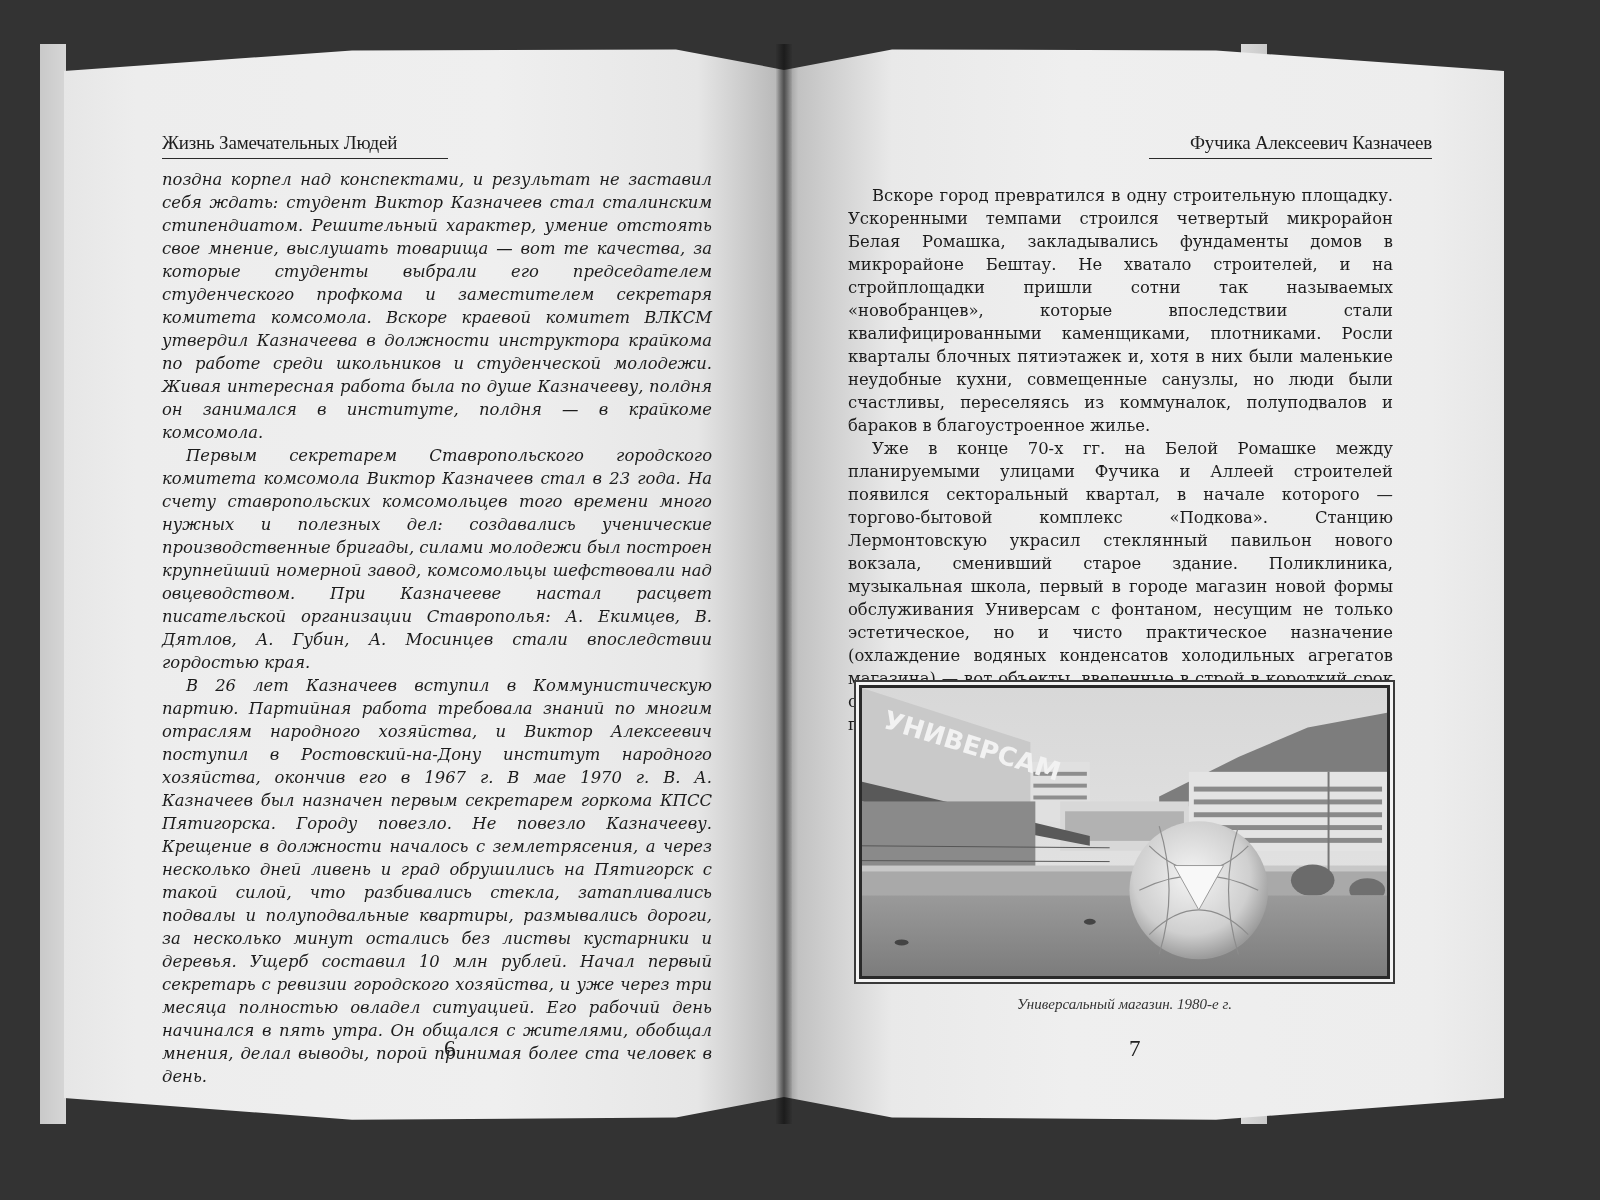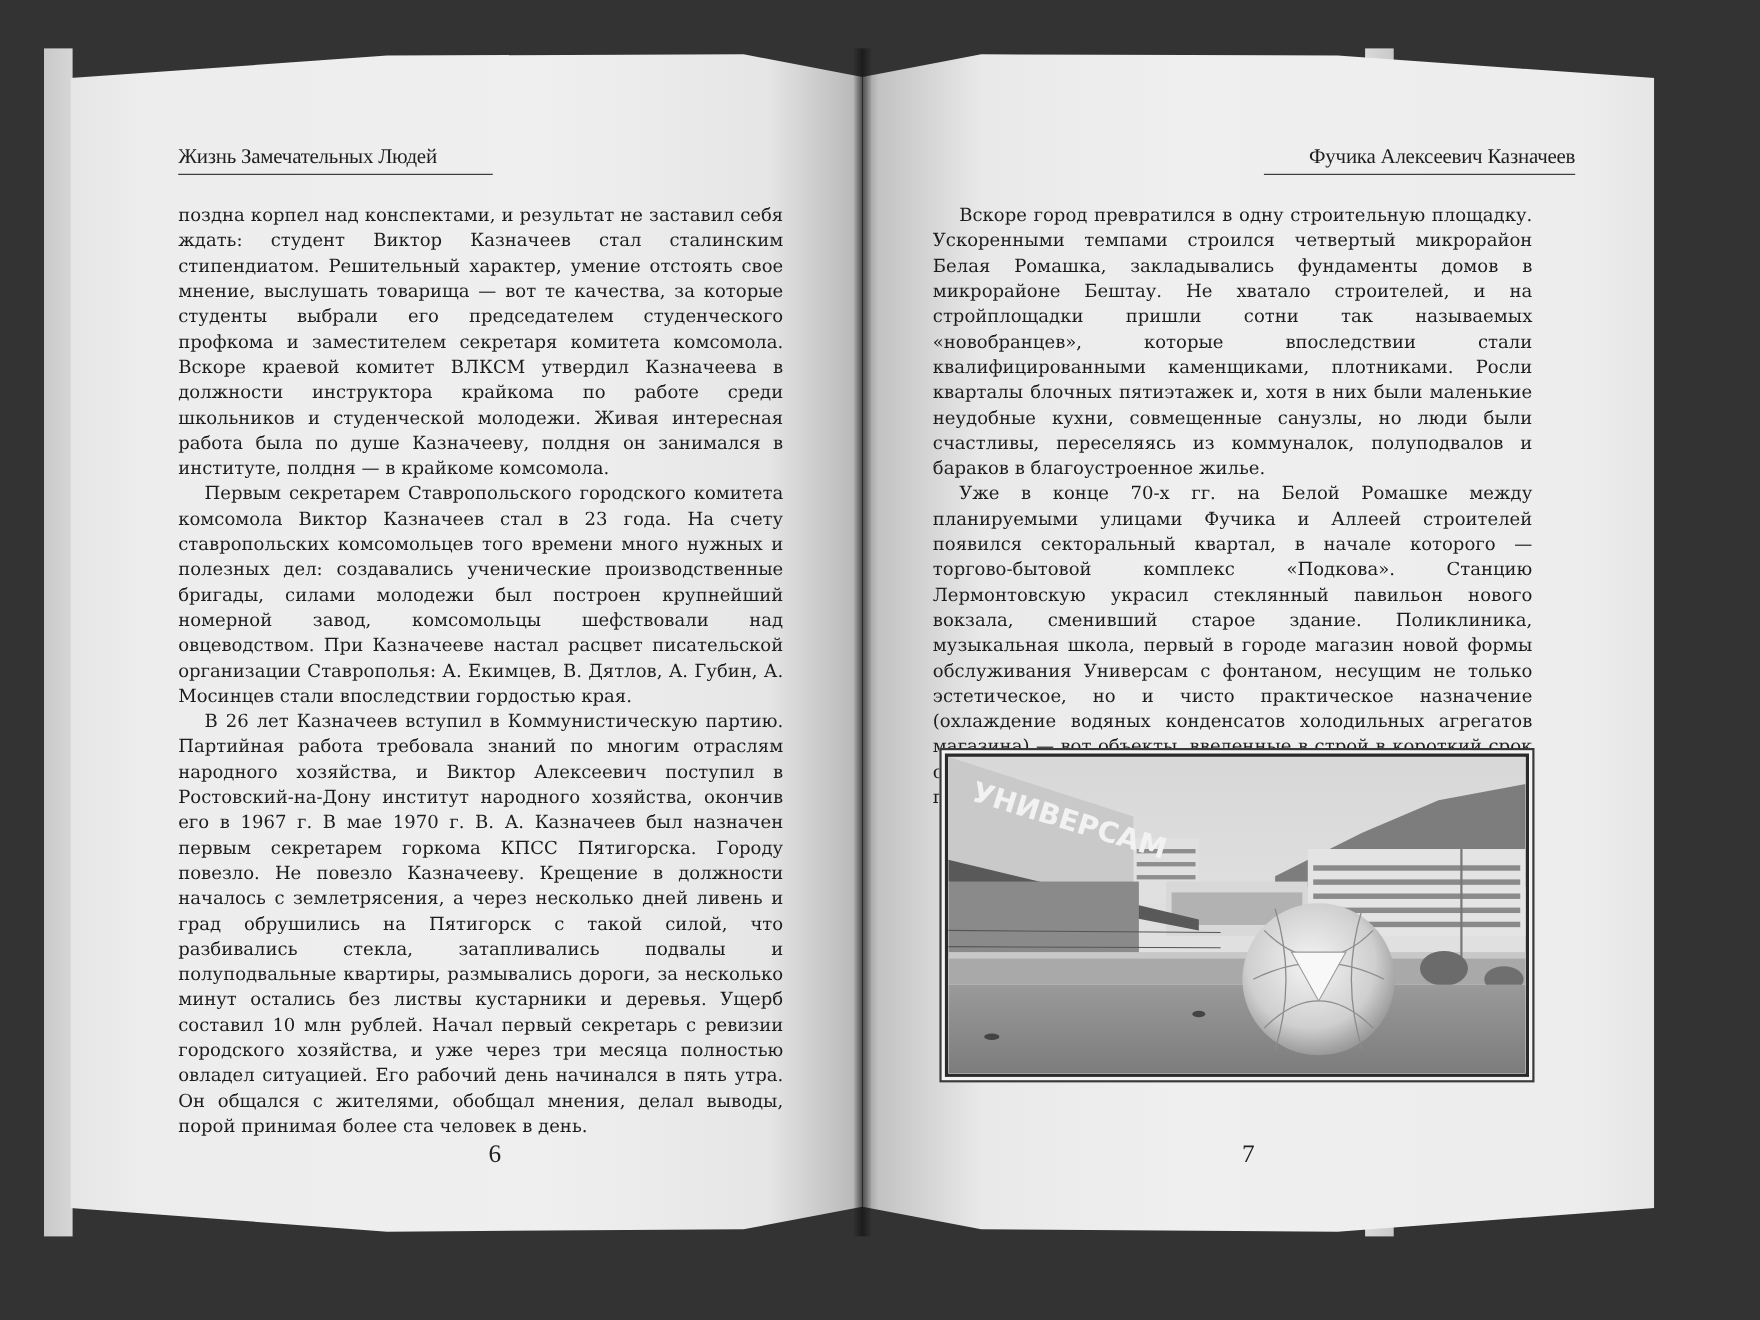--- a/index.html
+++ b/index.html
@@ -33,21 +33,21 @@
     position:absolute; top:88px; font-family:"Liberation Serif", serif;
     font-size:19px; color:#1e1e1e; padding-bottom:4px; border-bottom:1.5px solid #2a2a2a;
     letter-spacing:-0.2px;
   }
   .page.left .running-head { left:98px; width:286px; }
   .page.right .running-head { right:72px; width:283px; text-align:right; }
   .text {
     position:absolute; font-family:"DejaVu Serif", serif; font-size:16.4px; line-height:23px;
     color:#1c1c1c; text-align:justify; hyphens:manual;
   }
-  .page.left .text { left:98px; top:140px; width:550px; }
+  .page.left .text { left:98px; top:124px; width:550px;font-style:italic; }
   .page.right .text { left:64px; top:140px; width:545px; }
   .text p { margin:0; text-indent:24px; }
   .text p.cont { text-indent:0; }
   .photo-frame {
     position:absolute; left:70px; top:636px; width:541px; height:304px;
     border:2px solid #3a3a3a; padding:3px; background:#f4f4f4; box-sizing:border-box;
   }
   .photo { width:100%; height:100%; border:3px solid #2a2a2a; box-sizing:border-box; overflow:hidden; position:relative; }
   .caption {
     position:absolute; left:70px; top:952px; width:541px; text-align:center;
@@ -157,17 +157,18 @@
             <path d="M300 140 Q320 205 300 270"></path>
             <path d="M380 140 Q360 205 380 270"></path>
           </g>
           <path d="M315 180 L365 180 L340 225 Z" fill="#f8f8f8" stroke="#999"></path>
 
           <ellipse cx="230" cy="237" rx="6" ry="3" fill="#444"></ellipse>
           <ellipse cx="40" cy="258" rx="7" ry="3" fill="#444"></ellipse>
         </svg>
       </div>
     </div>
+    <div class="caption">Универсальный магазин. 1980-е г.</div>
     <div class="page-number">7</div>
   </div>
 
   <div class="spine-shadow"></div>
 </div>
 
 </body></html>

